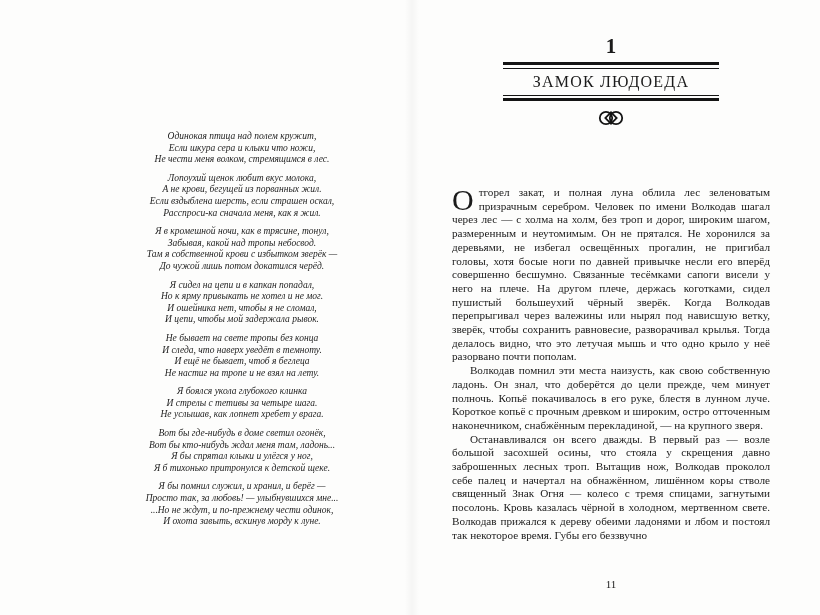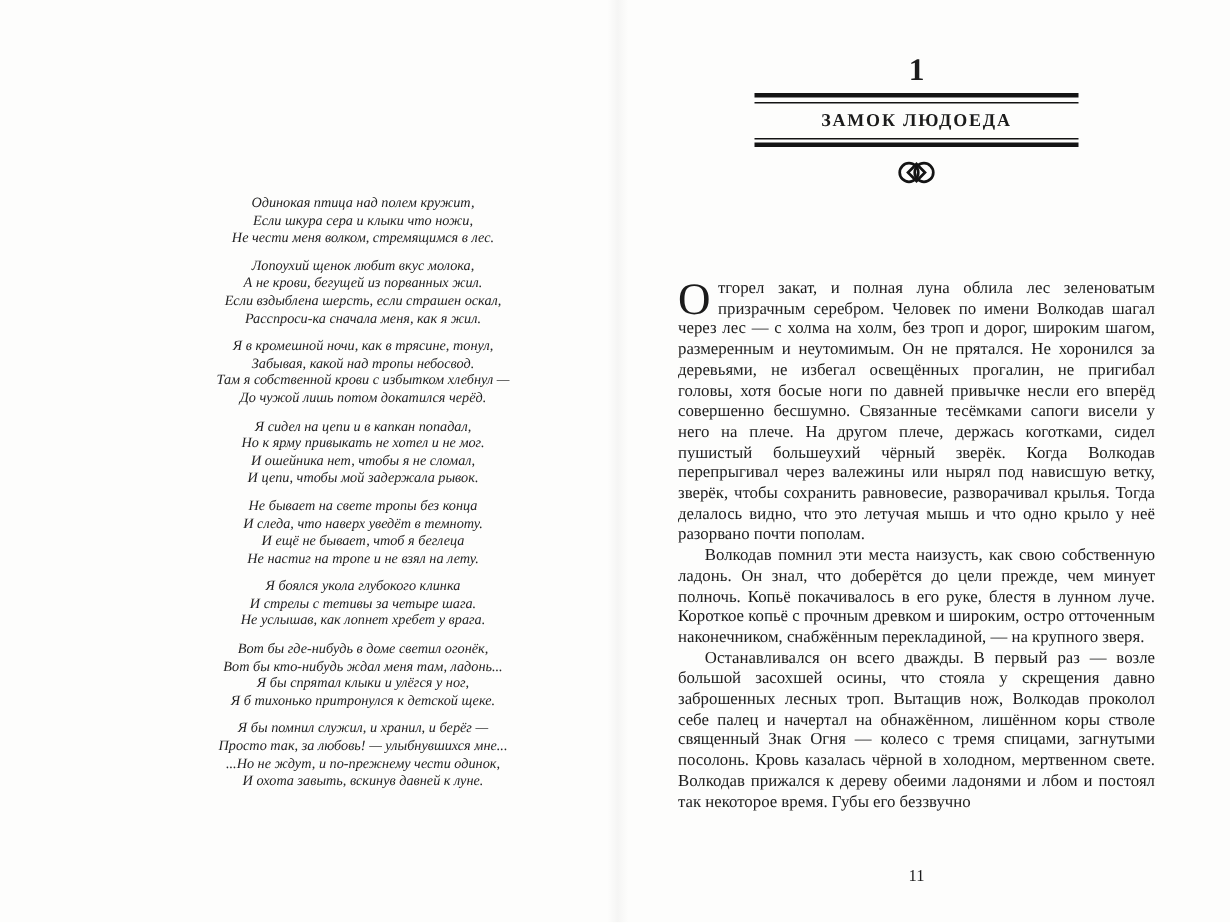--- a/index.html
+++ b/index.html
@@ -62,22 +62,22 @@
     height: 2.5px;
     border-top: 3px solid #141414;
     border-bottom: 1px solid #141414;
   }
   .rule-thin-thick {
     height: 2.5px;
     border-top: 1px solid #141414;
     border-bottom: 3px solid #141414;
   }
   .chapter-title {
-    font-size: 12px;
-    font-weight: bold;
+    font-size: 16px;
+    font-weight: normal;
     letter-spacing: 1.2px;
     margin: 4px 0 0 0;
   }
   .ornament {
     margin: 7px auto 0 auto;
     width: 34px;
     height: 20px;
   }
   .ornament svg { display: block; }
 
@@ -127,21 +127,21 @@
       <div class="stanza">
         <div class="poem-line">Лопоухий щенок любит вкус молока,</div>
         <div class="poem-line">А не крови, бегущей из порванных жил.</div>
         <div class="poem-line">Если вздыблена шерсть, если страшен оскал,</div>
         <div class="poem-line">Расспроси-ка сначала меня, как я жил.</div>
       </div>
 
       <div class="stanza">
         <div class="poem-line">Я в кромешной ночи, как в трясине, тонул,</div>
         <div class="poem-line">Забывая, какой над тропы небосвод.</div>
-        <div class="poem-line">Там я собственной крови с избытком хлебнул —</div>
+        <div class="poem-line">Там я собственной крови с избытком зверёк —</div>
         <div class="poem-line">До чужой лишь потом докатился черёд.</div>
       </div>
 
       <div class="stanza">
         <div class="poem-line">Я сидел на цепи и в капкан попадал,</div>
         <div class="poem-line">Но к ярму привыкать не хотел и не мог.</div>
         <div class="poem-line">И ошейника нет, чтобы я не сломал,</div>
         <div class="poem-line">И цепи, чтобы мой задержала рывок.</div>
       </div>
 
@@ -162,21 +162,21 @@
         <div class="poem-line">Вот бы где-нибудь в доме светил огонёк,</div>
         <div class="poem-line">Вот бы кто-нибудь ждал меня там, ладонь...</div>
         <div class="poem-line">Я бы спрятал клыки и улёгся у ног,</div>
         <div class="poem-line">Я б тихонько притронулся к детской щеке.</div>
       </div>
 
       <div class="stanza">
         <div class="poem-line">Я бы помнил служил, и хранил, и берёг —</div>
         <div class="poem-line">Просто так, за любовь! — улыбнувшихся мне...</div>
         <div class="poem-line">...Но не ждут, и по-прежнему чести одинок,</div>
-        <div class="poem-line">И охота завыть, вскинув давней к луне.</div>
+        <div class="poem-line">И охота завыть, вскинув морду к луне.</div>
       </div>
 
     </div>
   </div>
 
   <div>
 
     <div class="chapter-head">
       <div class="chapter-number">1</div>
       <div class="rule rule-thick-thin"></div>

